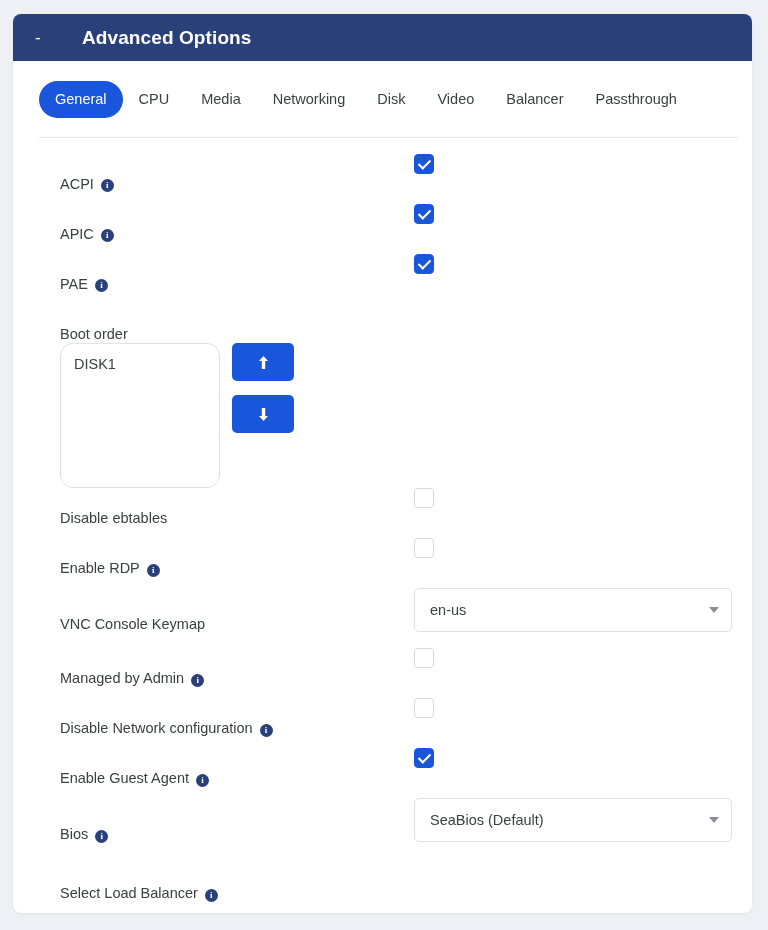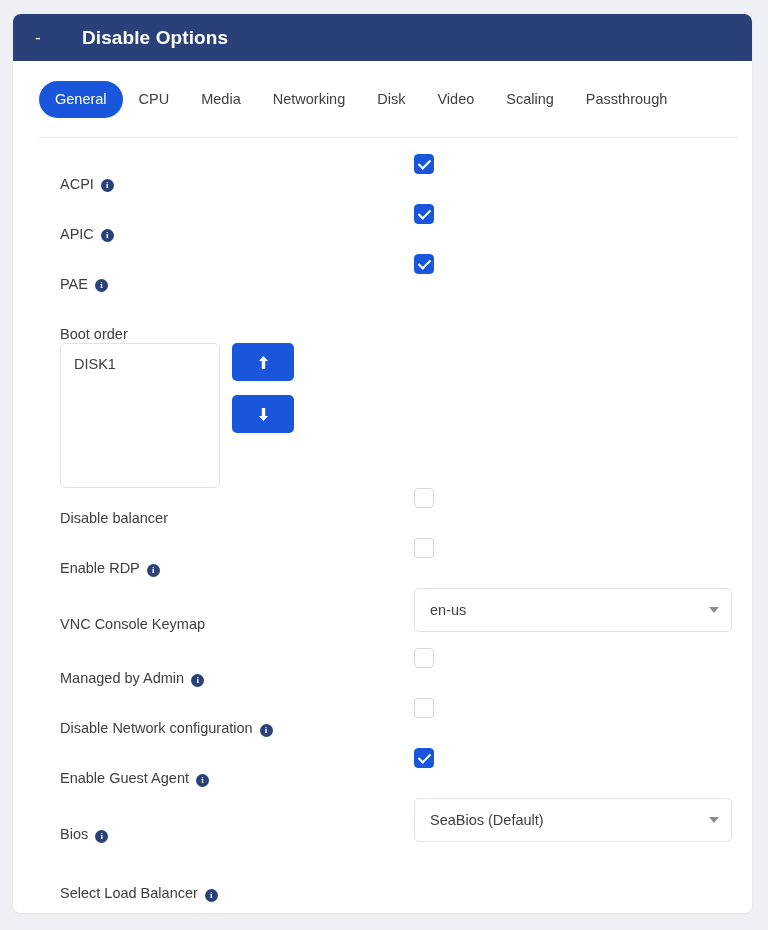--- a/index.html
+++ b/index.html
@@ -167,21 +167,21 @@
     border-right: 5px solid transparent;
     border-top: 6px solid #8a8f98;
     flex: none;
   }
 
   
   .listbox {
     width: 160px;
     height: 145px;
     border: 1px solid #e0e2e7;
-    border-radius: 6px;
+    border-radius: 13px;
     background: #ffffff;
     padding: 11px 0 0 13px;
   }
   .listbox-item {
     font-size: 14.5px;
     color: #3c4043;
     cursor: pointer;
     line-height: 1.3;
   }
   .arrow-col {
@@ -203,32 +203,32 @@
   }
   .arrow-btn svg { display: block; }
 </style>
 </head>
 <body>
 
 <div class="card">
 
   <div class="card-header">
     <span class="collapse-toggle">-</span>
-    <span class="card-title">Disable Options</span>
+    <span class="card-title">Advanced Options</span>
   </div>
 
   <div class="tabs-wrap">
     <div class="tabs">
       <div class="tab active">General</div>
       <div class="tab">CPU</div>
       <div class="tab">Media</div>
       <div class="tab">Networking</div>
       <div class="tab">Disk</div>
       <div class="tab">Video</div>
-      <div class="tab">Scaling</div>
+      <div class="tab">Balancer</div>
       <div class="tab">Passthrough</div>
     </div>
     <div class="divider"></div>
   </div>
 
   <div class="form">
 
     <div class="row" style="margin-top:16px;">
       <div class="row-label">
         <span>ACPI</span>
@@ -274,21 +274,21 @@
           <div class="arrow-btn">
             <svg width="15" height="17" viewBox="0 0 15 17">
               <path d="M7.5 15 L12 10 L9.2 10 L9.2 2 L5.8 2 L5.8 10 L3 10 Z" fill="#ffffff"></path>
             </svg>
           </div>
         </div>
       </div>
     </div>
 
     <div class="row">
-      <div class="row-label">Disable balancer</div>
+      <div class="row-label">Disable ebtables</div>
       <div class="row-field">
         <div class="cb"></div>
       </div>
     </div>
 
     <div class="row">
       <div class="row-label">
         <span>Enable RDP</span>
         <span class="info-icon">i</span>
       </div>

